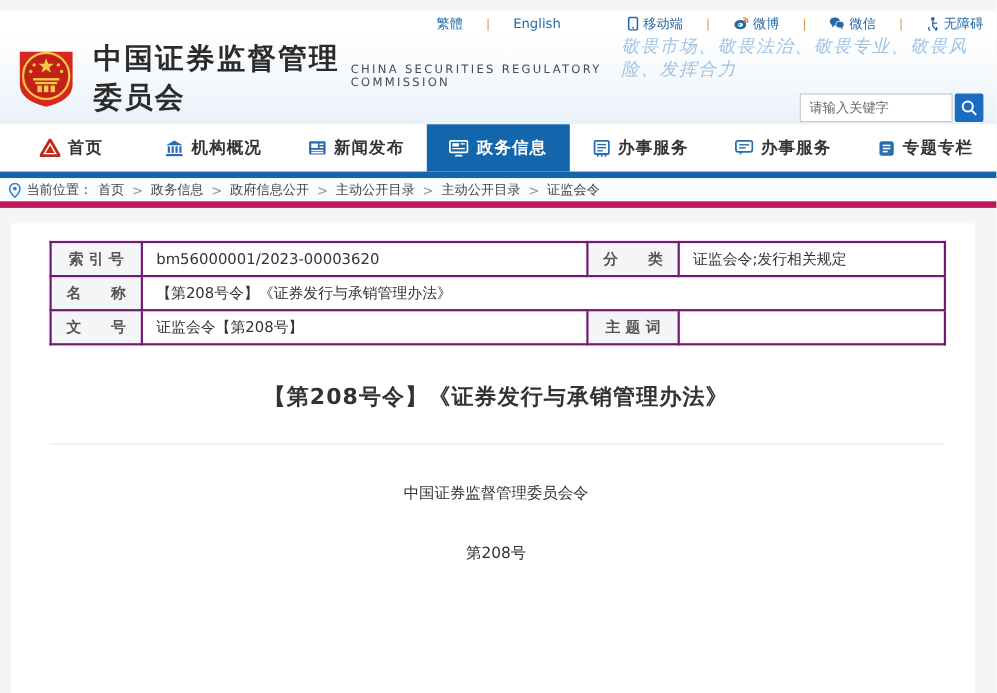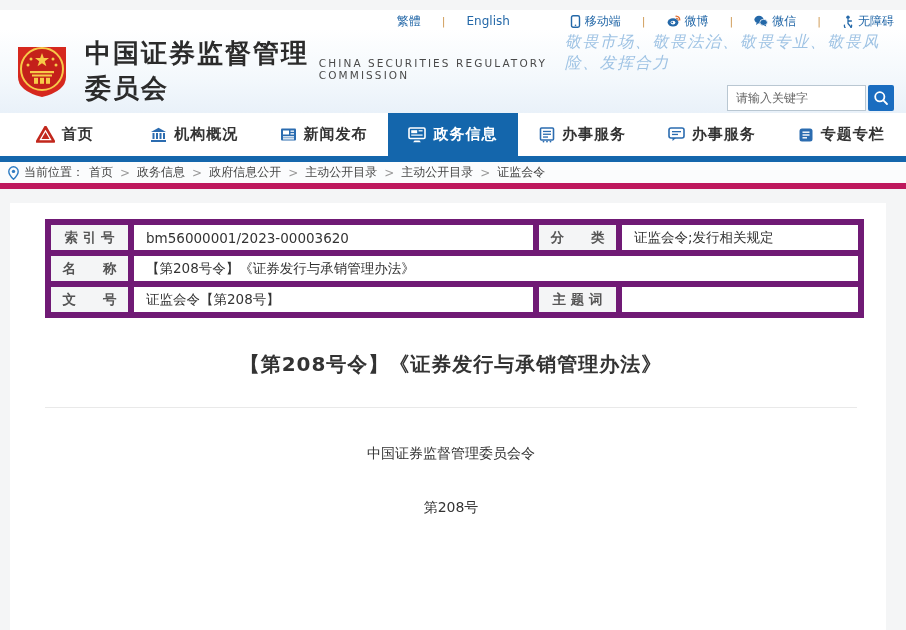--- a/index.html
+++ b/index.html
@@ -67,21 +67,21 @@
   }
   .breadcrumb a { color: #444; }
   .bc-sep { color: #999; margin: 0 2px; }
 
   
   .card {
     background: #ffffff; margin: 14px 20px 0 10px;
     padding: 16px 29px 40px 35px; min-height: 450px;
   }
   table.doc-table { border-collapse: collapse; table-layout: fixed; width: 813px; font-size: 13.5px; }
-  table.doc-table td { border: 6px solid #701a75; height: 31px; padding: 0 12px; background: #fff; }
+  table.doc-table td { border: 2px solid #701a75; height: 31px; padding: 0 12px; background: #fff; }
   table.doc-table td.lbl {
     background: #f4f5f6; text-align: center; color: #555; font-weight: bold;
     padding: 0 4px;
   }
 
   .doc-title { text-align: center; font-size: 20px; font-weight: bold; color: #333; margin-top: 33px; letter-spacing: 1px; }
   .rule { border: none; border-top: 1px solid #e9e9e9; margin-top: 29px; }
 
   .article { font-size: 14px; color: #333; }
   .article p { margin-top: 36px; line-height: 18px; }

